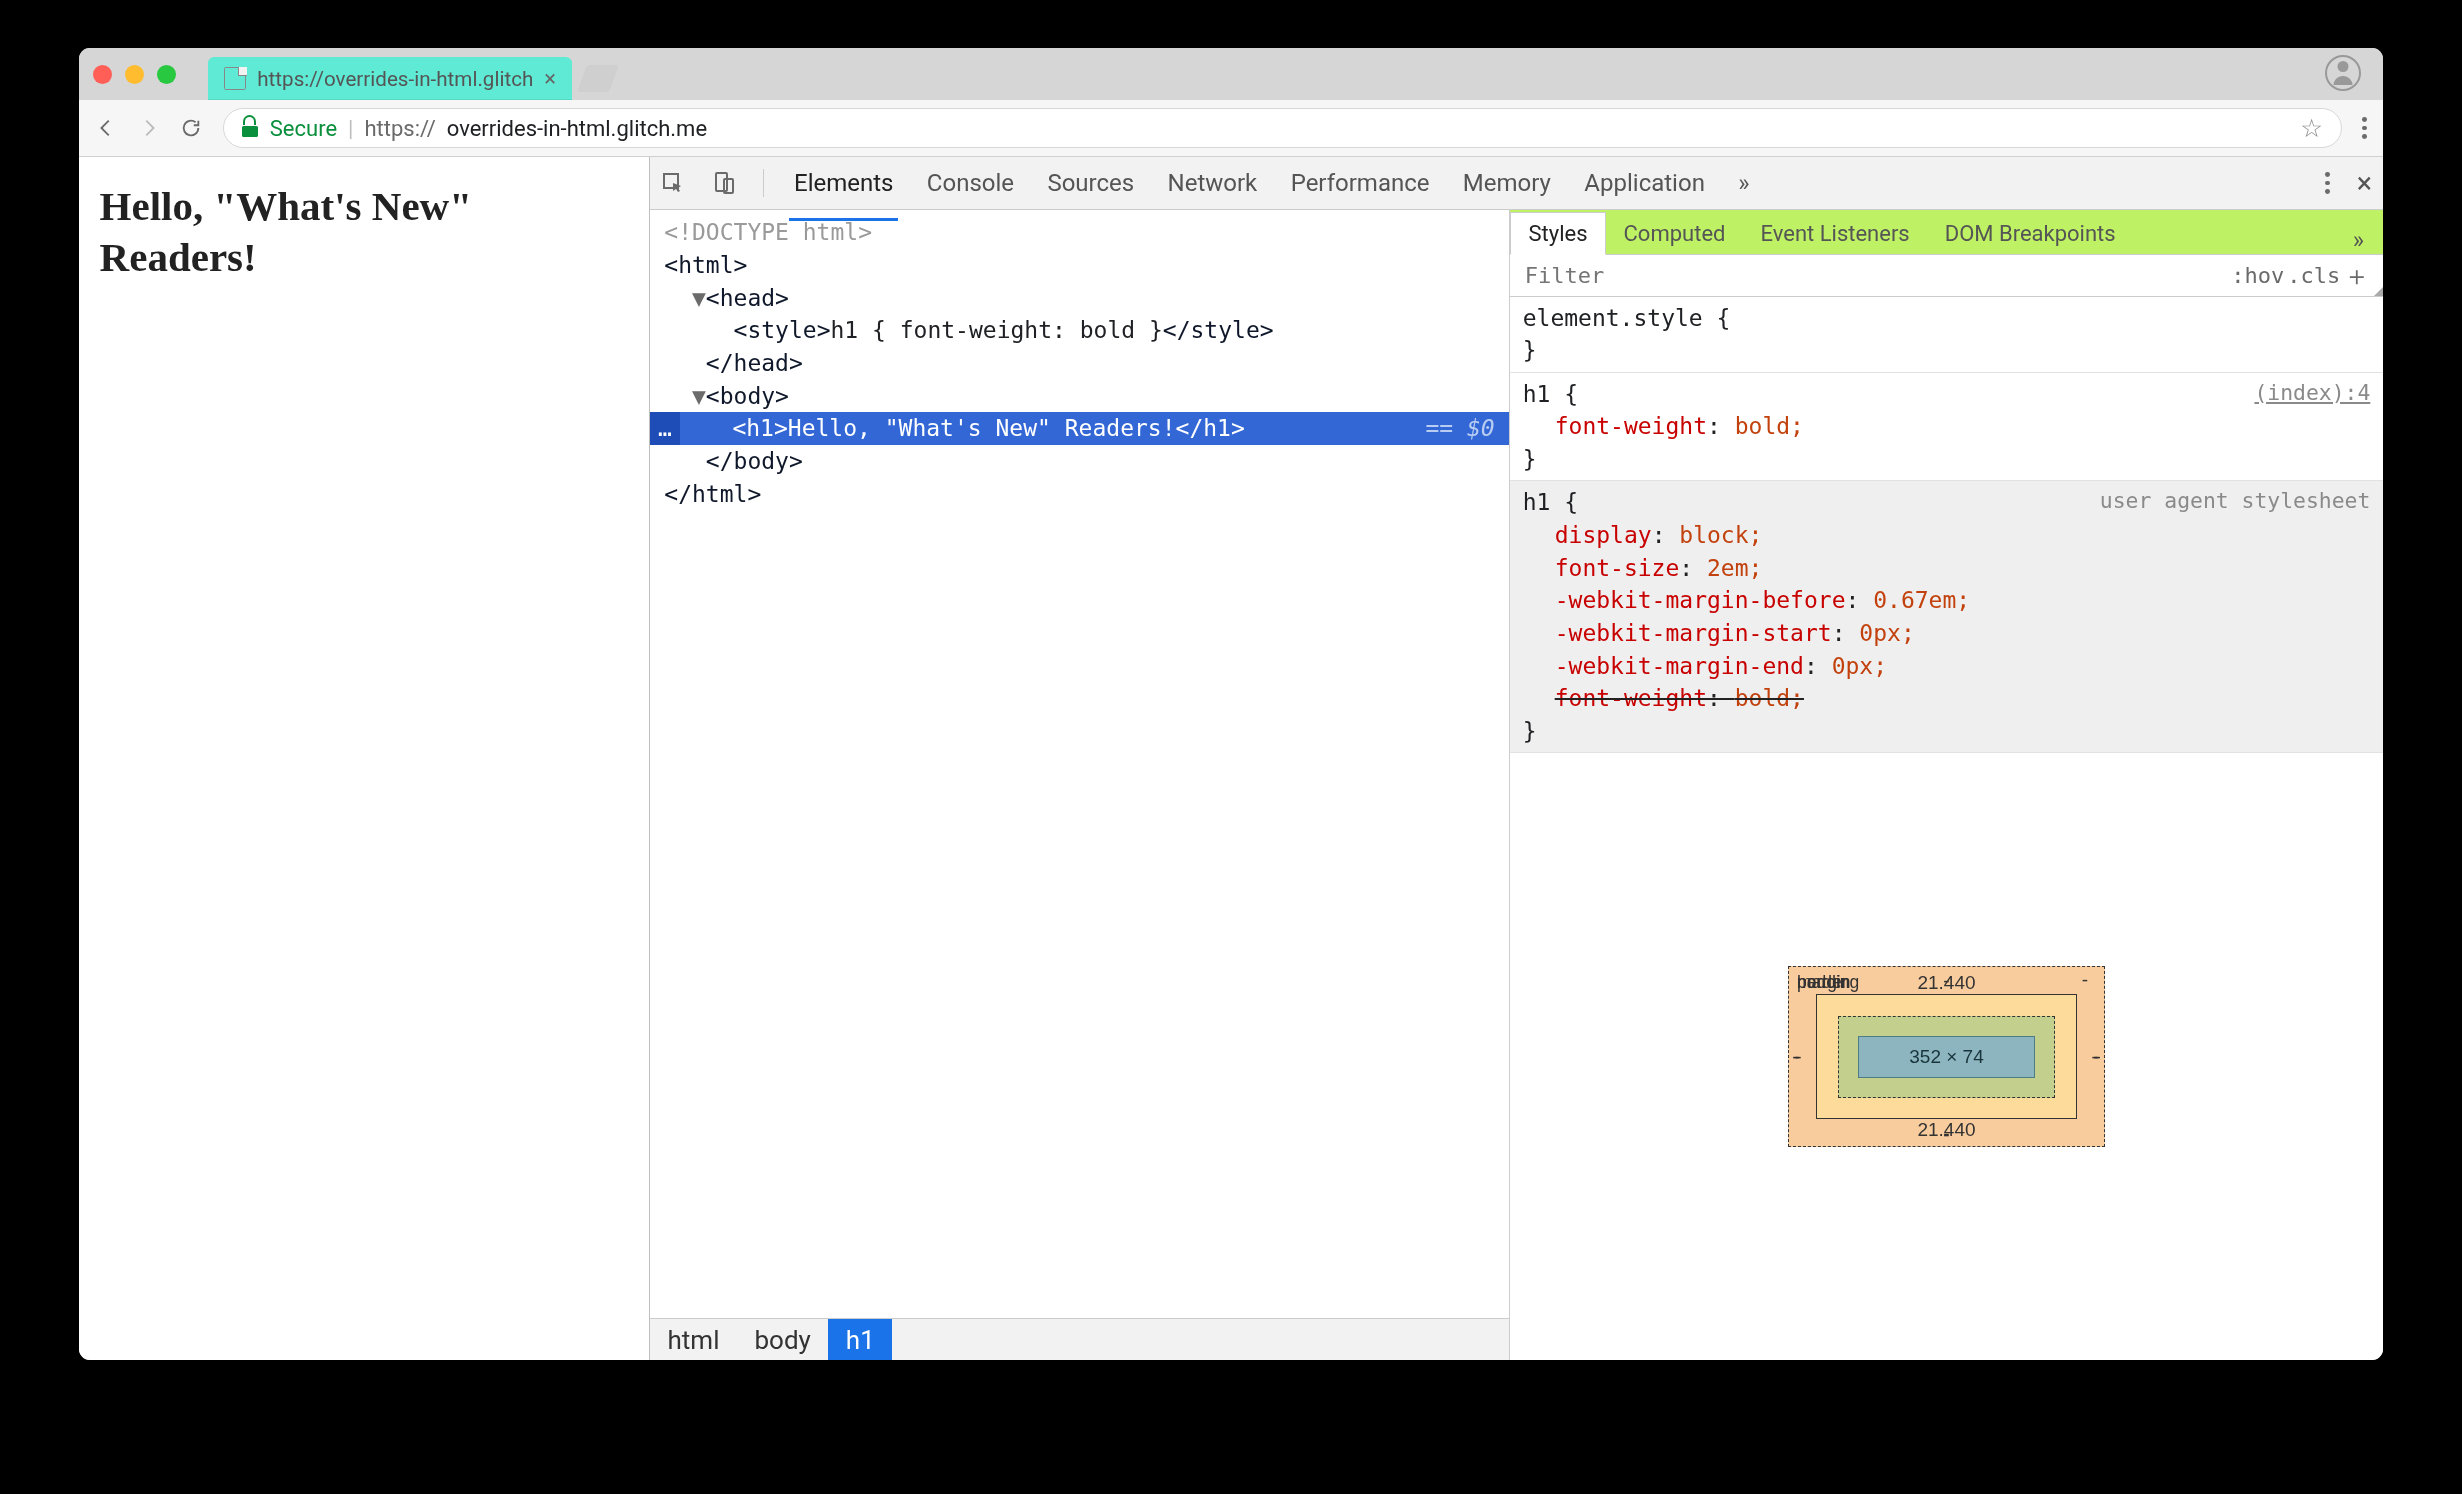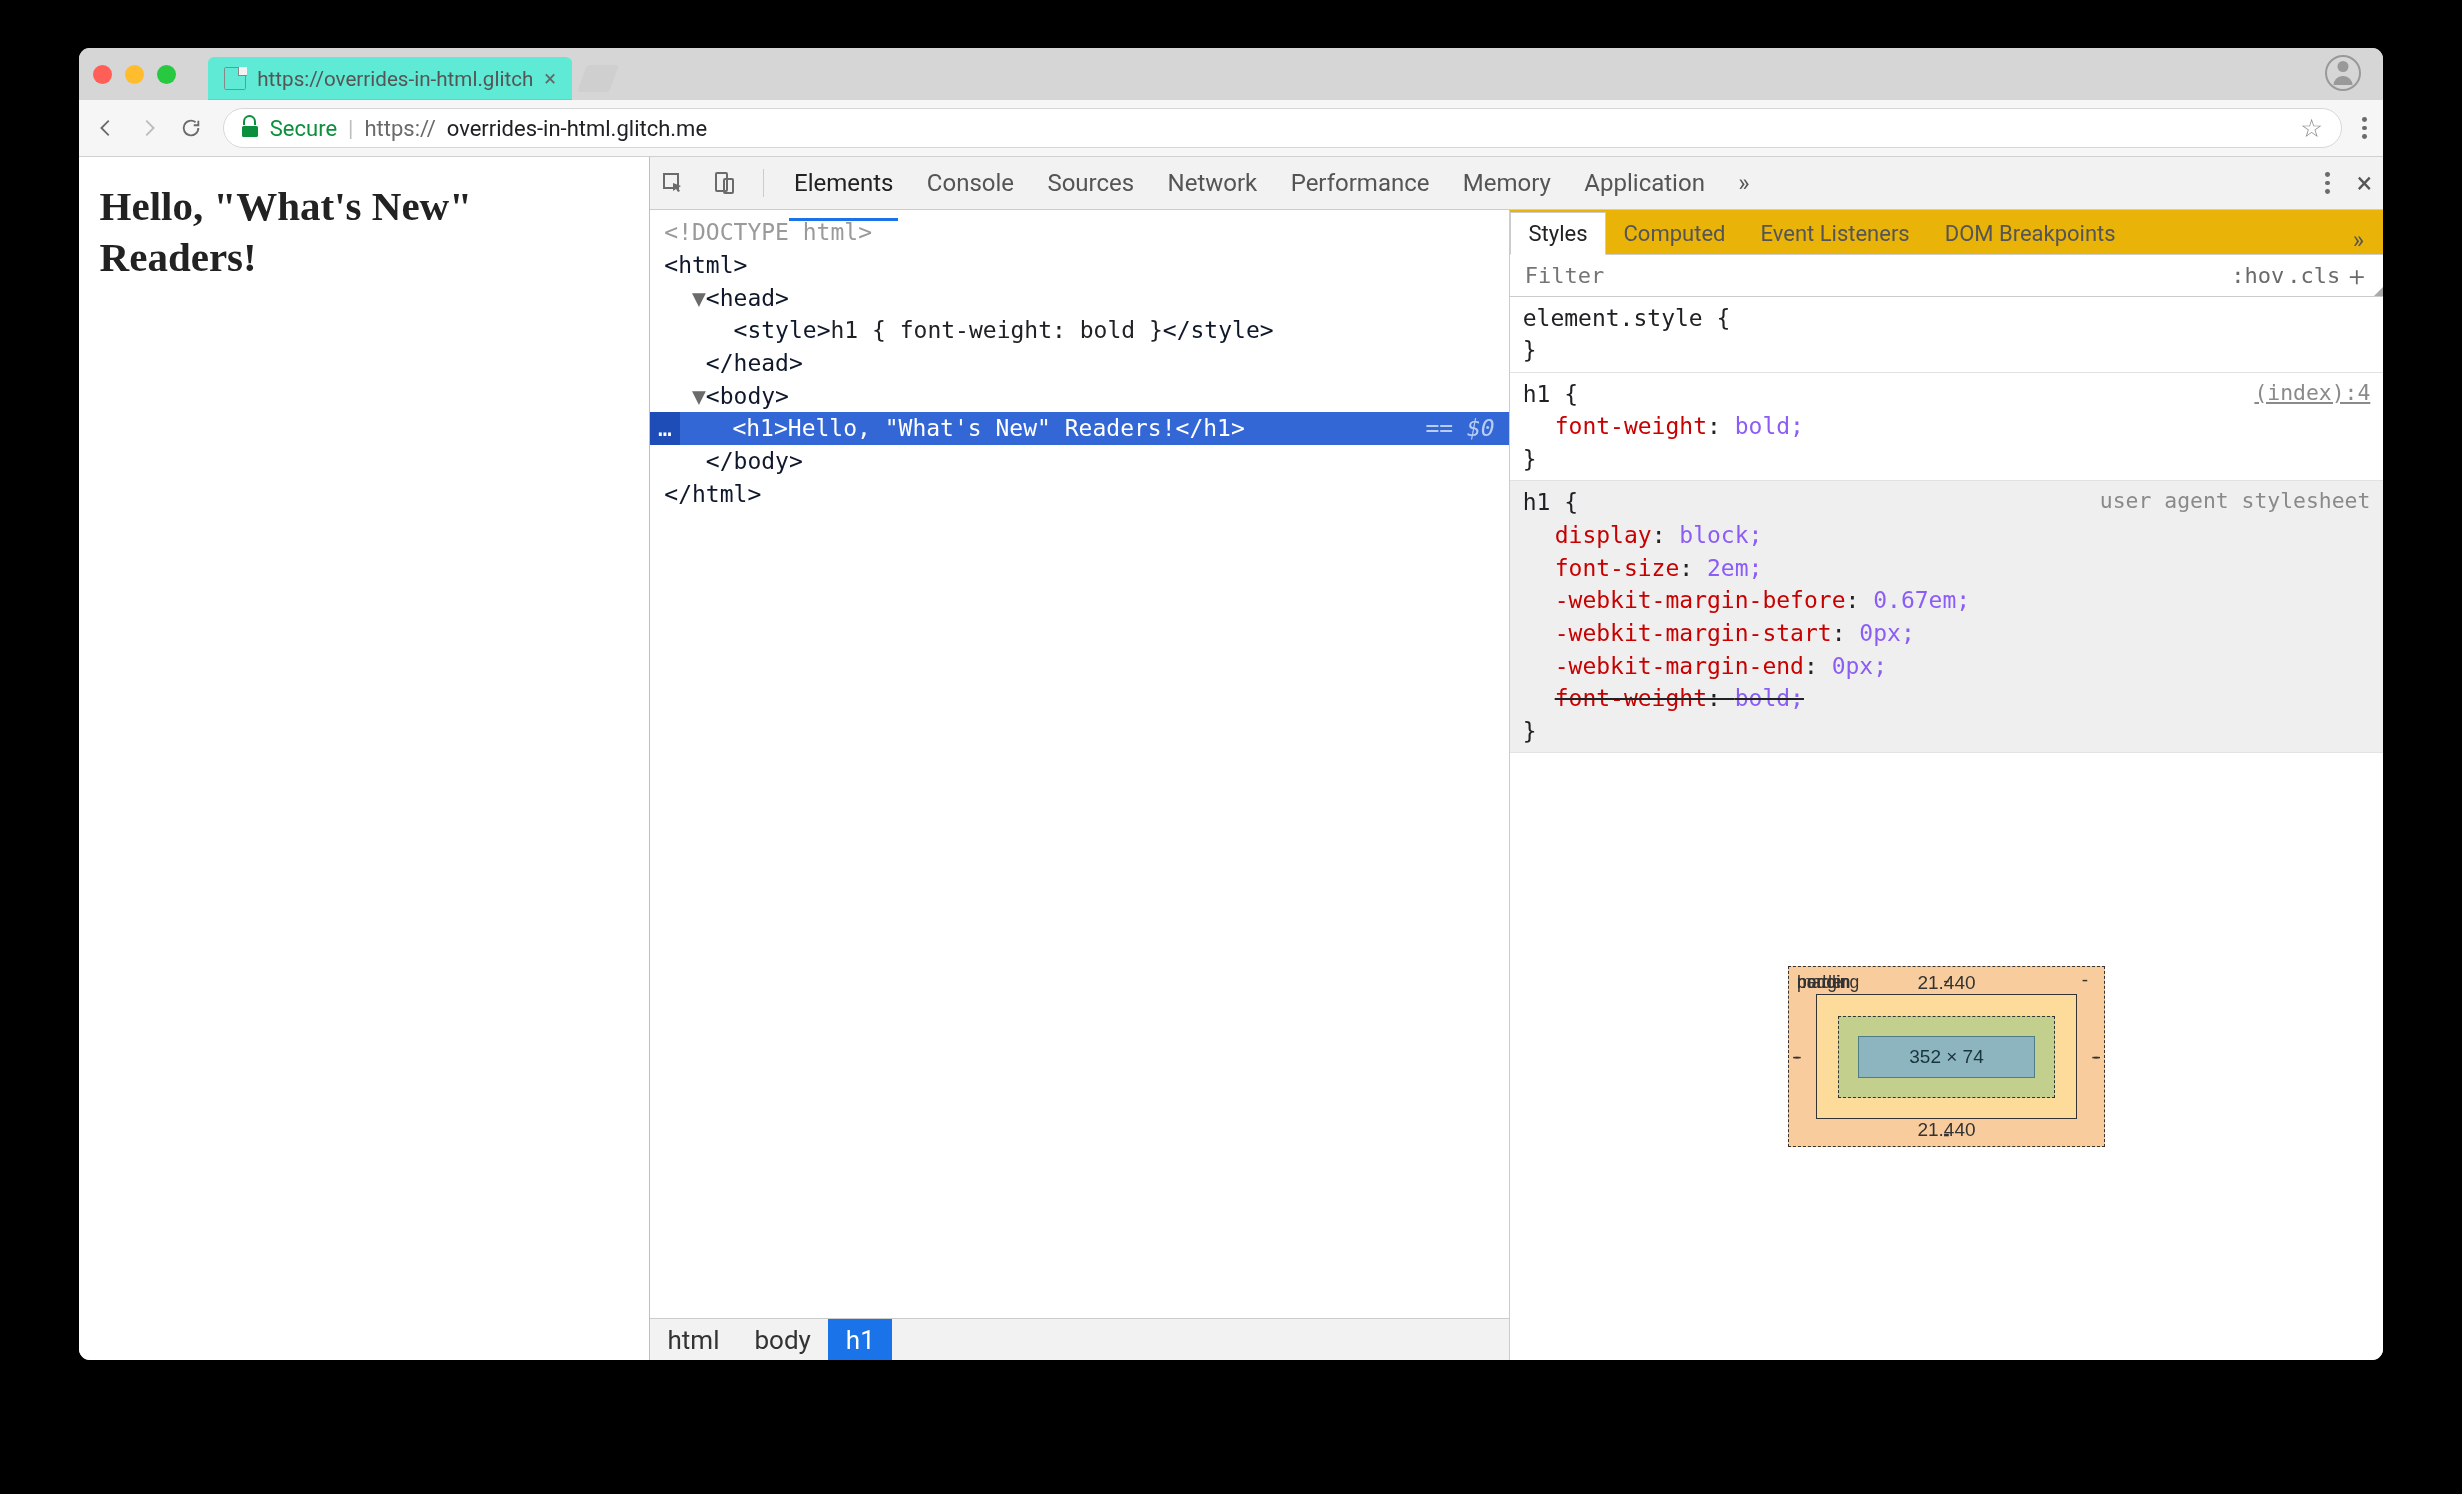--- a/index.html
+++ b/index.html
@@ -53,33 +53,33 @@
   .tag{color:#0f172a;} .grey{color:#9a9a9a;} .txt{color:#202124;}
   .arrow{color:#6b6b6b;}
   .ln.sel{background:#3367d6;color:#fff;display:flex;align-items:center;padding:0 14.3px 0 0;}
   .ln.sel .tag,.ln.sel .txt,.ln.sel .grey{color:#fff;}
   .ln.sel .ghost{color:#b9cdf2;font-style:italic;margin-left:auto;}
   .dots{background:#1e4db7;color:#fff;padding:0 8px;margin-right:11px;display:inline-block;}
   .crumbs{height:41px;border-top:0.8px solid #ccc;display:flex;align-items:center;font-size:26px;background:#f2f2f2;}
   .crumb{padding:0 17.5px;height:100%;display:flex;align-items:center;color:#333;}
   .crumb.active{background:#1a73e8;color:#fff;}
   .styles{width:873px;display:flex;flex-direction:column;background:#fff;min-width:0;}
-  .styles-tabs{height:44px;border-bottom:0.8px solid #ccc;display:flex;align-items:flex-end;background:#eab308;font-size:22px;color:#555;}
+  .styles-tabs{height:44px;border-bottom:0.8px solid #ccc;display:flex;align-items:flex-end;background:#bef264;font-size:22px;color:#555;}
   .s-tab{padding:8px 17.5px;}
   .s-tab.active{background:#fff;border:0.8px solid #ccc;border-bottom-color:#fff;margin-bottom:-0.8px;color:#222;}
   .s-more{margin-left:auto;padding:0 19px;font-size:24px;color:#555;}
   .filter-row{height:41px;border-bottom:0.8px solid #ccc;display:flex;align-items:center;font-family:Menlo,Consolas,monospace;font-size:22px;color:#555;padding:0 12.7px;position:relative;}
   .filter-row input{border:none;outline:none;font:inherit;color:#9a9a9a;flex:1;}
   .filter-ctrls{display:flex;gap:3px;align-items:center;color:#6a6a6a;}
   .filter-ctrls .plus{font-size:27px;}
   .dogear{position:absolute;right:0;bottom:0;width:0;height:0;border-left:9.5px solid transparent;border-bottom:9.5px solid #aaa;}
   .rules{font-family:Menlo,Consolas,monospace;font-size:23px;line-height:1.42;overflow:auto;}
   .rule{padding:4.8px 12.7px;border-bottom:0.8px solid #e2e2e2;position:relative;}
   .rule.ua{background:#efefef;}
-  .sel{color:#202124;} .prop{color:#c80000;} .val{color:#8b5cf6;}
+  .sel{color:#202124;} .prop{color:#c80000;} .val{color:#c2410c;}
   .src{position:absolute;right:12.7px;top:4.8px;color:#8a8a8a;font-size:21.4px;text-decoration:underline;}
   .ua-label{position:absolute;right:12.7px;top:4.8px;color:#8a8a8a;font-size:21.4px;}
   .indent{padding-left:32px;}
   .strike{text-decoration:line-through;}
   
   .boxmodel-wrap{flex:1;display:flex;align-items:center;justify-content:center;padding:24px 0;}
   .bm{font-family:-apple-system,Arial,sans-serif;font-size:19px;color:#333;text-align:center;}
   .bm .margin{background:#f9cc9d;}
   .bm .border{background:#fddb9b;}
   .bm .padding{background:#c3cf8d;}

